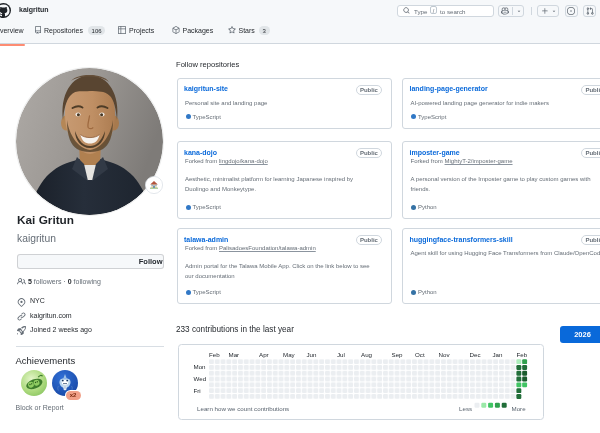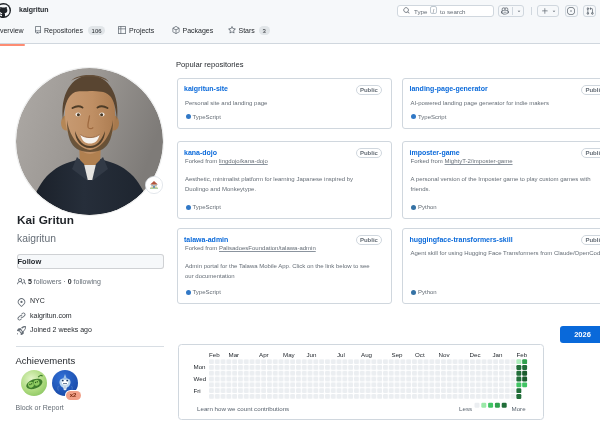--- a/index.html
+++ b/index.html
@@ -148,21 +148,21 @@
 <rect x="0.6" y="2.8" width="5.6" height="4" fill="#ead9b8"></rect>
 <path d="M-0.4,3.2 L3.4,-0.2 L7.2,3.2 Z" fill="#b3543c"></path>
 <rect x="2.6" y="4.4" width="1.6" height="2.4" fill="#4f7fbd"></rect>
 <rect x="0.9" y="3.4" width="1.3" height="1.2" fill="#79a7d4"></rect>
 <rect x="4.7" y="3.4" width="1.3" height="1.2" fill="#79a7d4"></rect>
 <rect x="-0.6" y="6.5" width="8" height="0.9" fill="#7fae62"></rect>
 </g>
 </svg>
 <div class="abs" style="left:17px;top:213px;font-size:11.8px;font-weight:700;color:#1f2328;">Kai Gritun</div>
 <div class="abs" style="left:17px;top:232.5px;font-size:10.3px;color:#656d76;">kaigritun</div>
-<div class="abs" style="left:16.5px;top:253.5px;width:147px;height:15px;background:#f6f8fa;border:1px solid rgba(31,35,40,0.18);border-radius:3px;text-align:left;line-height:13.5px;font-size:7.5px;font-weight:700;color:#24292f;">Follow</div>
+<div class="abs" style="left:16.5px;top:253.5px;width:147px;height:15px;background:#f6f8fa;border:1px solid rgba(31,35,40,0.18);border-radius:3px;text-align:right;line-height:13.5px;font-size:7.5px;font-weight:700;color:#24292f;">Follow</div>
 <div class="abs" style="left:16.5px;top:276.8px;">
       <svg width="9" height="9" viewBox="0 0 16 16" fill="#656d76">
         <path d="M2 5.5a3.5 3.5 0 1 1 5.898 2.549 5.508 5.508 0 0 1 3.034 4.084.75.75 0 1 1-1.482.235 4 4 0 0 0-7.9 0 .75.75 0 0 1-1.482-.236A5.507 5.507 0 0 1 3.102 8.05 3.493 3.493 0 0 1 2 5.5ZM11 4a3.001 3.001 0 0 1 2.22 5.018 5.01 5.01 0 0 1 2.56 3.012.749.749 0 0 1-.885.954.752.752 0 0 1-.549-.514 3.507 3.507 0 0 0-2.522-2.372.75.75 0 0 1-.574-.73v-.352a.75.75 0 0 1 .416-.672A1.5 1.5 0 0 0 11 5.5.75.75 0 0 1 11 4Zm-5.5-.5a2 2 0 1 0-.001 3.999A2 2 0 0 0 5.5 3.5Z"></path>
       </svg>
     </div>
 <div class="abs" style="left:28px;top:277.6px;font-size:7px;color:#656d76;"><b style="color:#1f2328;">5</b> followers&nbsp;·&nbsp;<b style="color:#1f2328;">0</b> following</div>
 <div class="abs" style="left:17px;top:297.8px;">
       <svg width="9" height="9" viewBox="0 0 16 16" fill="#656d76">
         <path d="m12.596 11.596-3.535 3.536a1.5 1.5 0 0 1-2.122 0l-3.535-3.536a6.5 6.5 0 1 1 9.192-9.193 6.5 6.5 0 0 1 0 9.193Zm-1.06-8.132v-.001a5 5 0 1 0-7.072 7.072L8 14.07l3.536-3.534a5 5 0 0 0 0-7.072ZM8 9a2 2 0 1 1-.001-3.999A2 2 0 0 1 8 9Z"></path>
       </svg>
@@ -216,21 +216,21 @@
 <path d="M9.5 11 C10.5 9.5 15.5 9.5 16.5 11 L16 14 C14.5 15.5 11.5 15.5 10 14 Z" fill="#fff"></path>
 <circle cx="10.8" cy="10.6" r="0.9" fill="#16335f"></circle>
       <circle cx="15.2" cy="10.6" r="0.9" fill="#16335f"></circle>
 <path d="M11 13.2 L12 14 L13 13.2 L14 14 L15 13.2" stroke="#16335f" stroke-width="0.7" fill="none"></path>
 <path d="M11.5 15.5 h3 v4 l-1.5 1 l-1.5-1 Z" fill="#e8eef6"></path>
 <path d="M12 16.2 h2 M12 17.2 h2 M12 18.2 h2" stroke="#9aaec6" stroke-width="0.5"></path>
 <path d="M6.5 16 C5.5 17.5 5.5 19 6.5 20.5 M19.5 16 C20.5 17.5 20.5 19 19.5 20.5" stroke="#4a79c4" stroke-width="0.9" fill="none"></path>
 </svg>
 <div class="abs" style="left:65.5px;top:390.5px;width:15px;height:9px;background:#f1a088;border-radius:4.5px;box-shadow:0 0 0 1px #fff;text-align:center;line-height:9.4px;font-size:6px;font-weight:700;color:#7d2b10;">x2</div>
 <div class="abs" style="left:15.5px;top:404px;font-size:7px;color:#656d76;">Block or Report</div>
-<div class="abs" style="left:176px;top:59.8px;font-size:7.6px;color:#1f2328;">Popular repositories</div>
+<div class="abs" style="left:176px;top:59.8px;font-size:7.6px;color:#1f2328;">Follow repositories</div>
 <div class="abs" style="left:176.5px;top:77.5px;width:215px;height:51px;border:1px solid #d0d7de;border-radius:3px;background:#fff;"></div>
     <div class="abs" style="left:184.0px;top:85.0px;font-size:7px;font-weight:700;color:#0969da;">kaigritun-site</div>
     <div class="abs" style="left:355.5px;top:84.5px;border:1px solid #d0d7de;border-radius:999px;font-size:6px;font-weight:700;color:#656d76;line-height:1;padding:1px 3.4px;">Public</div>
     <div class="abs" style="left:185.0px;top:98.7px;width:198px;font-size:6px;color:#656d76;line-height:9.4px;">Personal site and landing page</div>
     <div class="abs" style="left:185.5px;top:114.3px;width:5px;height:5px;border-radius:50%;background:#3178c6;"></div>
     <div class="abs" style="left:192.5px;top:113.5px;font-size:6px;color:#656d76;">TypeScript</div>
 <div class="abs" style="left:402px;top:77.5px;width:215px;height:51px;border:1px solid #d0d7de;border-radius:3px;background:#fff;"></div>
     <div class="abs" style="left:409.5px;top:85.0px;font-size:7px;font-weight:700;color:#0969da;">landing-page-generator</div>
     <div class="abs" style="left:581px;top:84.5px;border:1px solid #d0d7de;border-radius:999px;font-size:6px;font-weight:700;color:#656d76;line-height:1;padding:1px 3.4px;">Public</div>
     <div class="abs" style="left:410.5px;top:98.7px;width:198px;font-size:6px;color:#656d76;line-height:9.4px;">AI-powered landing page generator for indie makers</div>
@@ -256,20 +256,21 @@
     <div class="abs" style="left:185.0px;top:245px;font-size:6px;color:#656d76;">Forked from <span style="text-decoration:underline;text-decoration-color:#8b949e;">PalisadoesFoundation/talawa-admin</span></div>
     <div class="abs" style="left:185.0px;top:262.3px;width:198px;font-size:6px;color:#656d76;line-height:9.4px;">Admin portal for the Talawa Mobile App. Click on the link below to see<br>our documentation</div>
     <div class="abs" style="left:185.5px;top:289.8px;width:5px;height:5px;border-radius:50%;background:#3178c6;"></div>
     <div class="abs" style="left:192.5px;top:289px;font-size:6px;color:#656d76;">TypeScript</div>
 <div class="abs" style="left:402px;top:228px;width:215px;height:76px;border:1px solid #d0d7de;border-radius:3px;background:#fff;"></div>
     <div class="abs" style="left:409.5px;top:235.5px;font-size:7px;font-weight:700;color:#0969da;">huggingface-transformers-skill</div>
     <div class="abs" style="left:581px;top:235px;border:1px solid #d0d7de;border-radius:999px;font-size:6px;font-weight:700;color:#656d76;line-height:1;padding:1px 3.4px;">Public</div>
     <div class="abs" style="left:410.5px;top:249.2px;width:198px;font-size:6px;color:#656d76;line-height:9.4px;white-space:nowrap;">Agent skill for using Hugging Face Transformers from Claude/OpenCode</div>
     <div class="abs" style="left:411px;top:289.8px;width:5px;height:5px;border-radius:50%;background:#3572A5;"></div>
     <div class="abs" style="left:418px;top:289px;font-size:6px;color:#656d76;">Python</div>
+<div class="abs" style="left:176px;top:324.5px;font-size:8.2px;color:#1f2328;">233 contributions in the last year</div>
 <div class="abs" style="left:177.5px;top:343.5px;">
       <svg width="366" height="76" viewBox="0 0 366 76">
         <defs>
           <pattern id="gp" width="5.8" height="5.8" patternUnits="userSpaceOnUse">
             <rect x="0" y="0" width="4.9" height="4.9" rx="1.2" fill="#ebeef1"></rect>
           </pattern>
         </defs>
         <rect x="0.5" y="0.5" width="365" height="75" rx="3" fill="#fff" stroke="#d0d7de"></rect>
         <text x="31" y="12.8" font-size="6.2" fill="#24292f" font-family="Liberation Sans,sans-serif">Feb</text>
         <text x="50.5" y="12.8" font-size="6.2" fill="#24292f" font-family="Liberation Sans,sans-serif">Mar</text>

